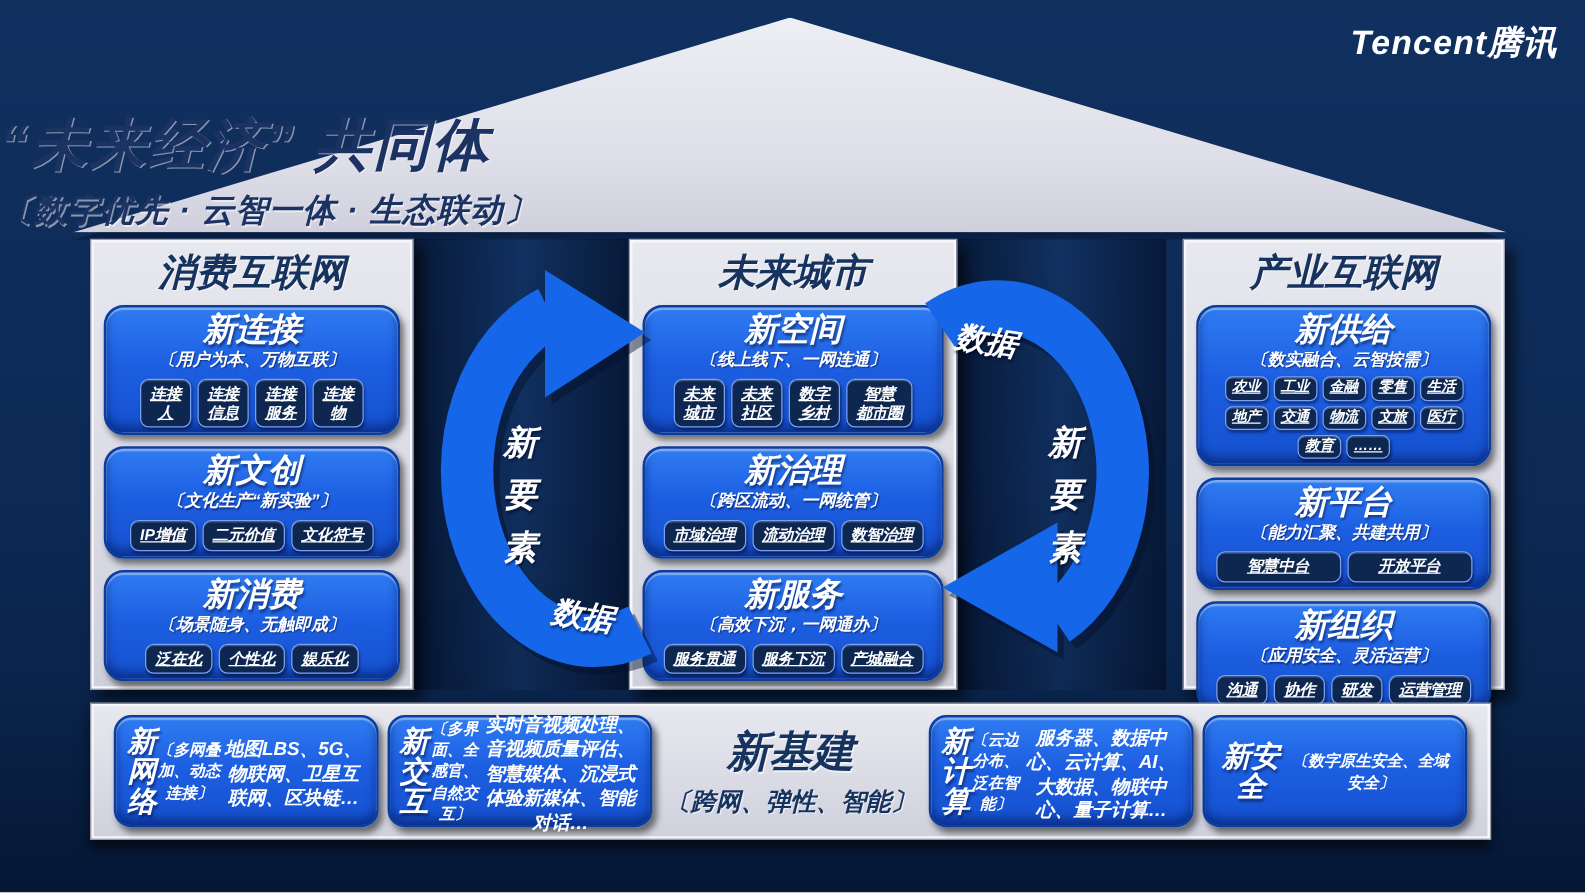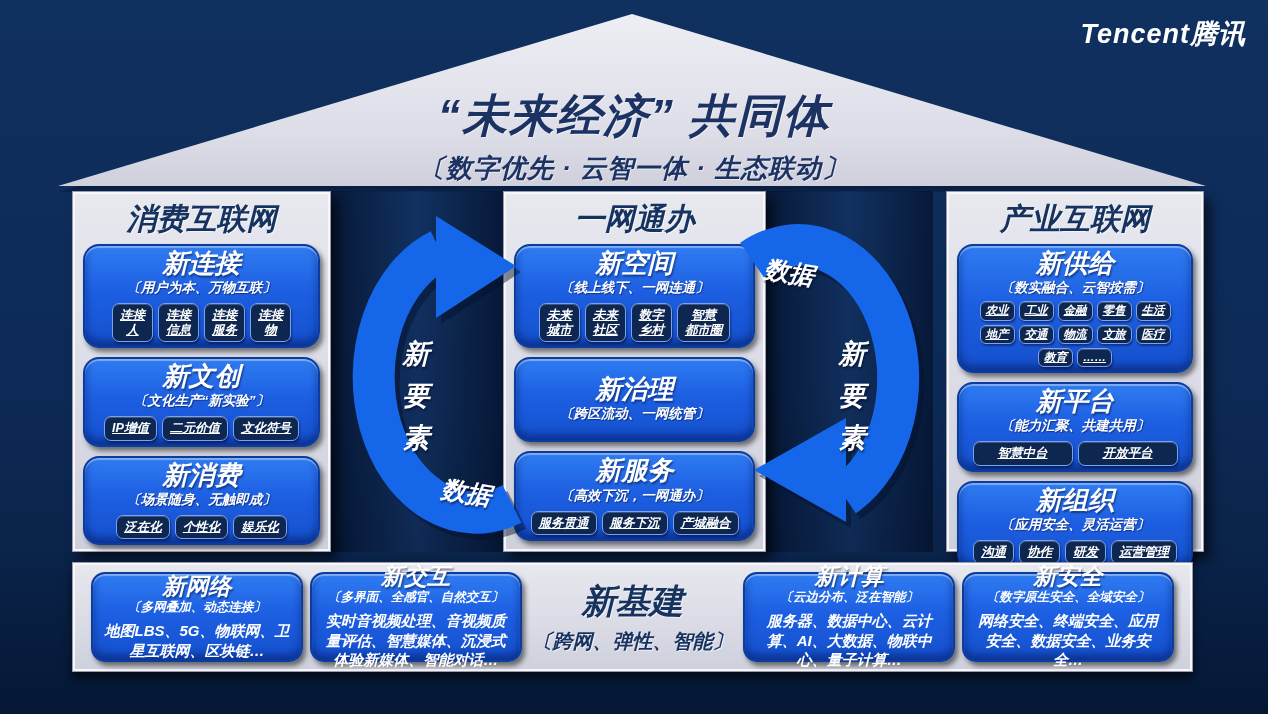--- a/index.html
+++ b/index.html
@@ -14,21 +14,21 @@
     position:absolute; left:58px; top:14px; width:1148px; height:172px;
     background:linear-gradient(180deg,#eeeff4 0%,#dcdde7 70%,#cfd0dc 100%);
     clip-path:polygon(50% 0,100% 100%,0 100%);
   }
   .roof-shadow{
     position:absolute; left:58px; top:20px; width:1148px; height:172px;
     background:rgba(2,10,30,.45);
     clip-path:polygon(50% 0,100% 100%,0 100%);
     filter:blur(3px);
   }
-  .roof-text{position:absolute; left:0; right:0; top:86px; text-align:center; color:#1b3263;
+  .roof-text{position:absolute; left:0; right:0; top:86px; text-align:left; color:#1b3263;
     text-shadow:1px 1px 0 rgba(255,255,255,.5);}
   .roof-title{font-size:45px; letter-spacing:2px;}
   .roof-sub{font-size:26px; margin-top:5px; letter-spacing:1px;}
   
   .gap{position:absolute; top:191px; height:361px;
     background:linear-gradient(90deg,rgba(2,12,34,.6) 0%,rgba(27,62,116,.25) 50%,rgba(2,12,34,.6) 100%);}
   .gap.left{left:331px; width:172px;}
   .gap.right{left:766px; width:167px;}
   
   .pillar{
@@ -69,21 +69,21 @@
     background:linear-gradient(180deg,#e8e9ef 0%,#d9dae4 60%,#ced0dc 100%);
     border:1px solid #9b9cab;
     box-shadow:inset 0 0 0 2px #f7f7fb, 0 7px 9px rgba(0,0,0,.6);
     display:flex; align-items:center; justify-content:space-between; padding:0 18px;
   }
   .fbox{
     width:212px; height:90px; border-radius:14px; box-sizing:border-box;
     background:linear-gradient(180deg,#2f7cf2 0%,#1d5fe2 45%,#1450cd 100%);
     border:2px solid #0a3d9e;
     box-shadow:3px 4px 5px rgba(0,0,0,.5), inset 0 2px 1px rgba(255,255,255,.4), inset 0 -5px 8px rgba(4,22,88,.55);
-    color:#fff; display:flex; flex-direction:column; align-items:center; justify-content:center;
+    color:#fff; display:flex; align-items:center; justify-content:center;
     text-align:center; padding:4px 8px;
   }
   .fbox-title{font-size:23px; line-height:1.05; text-shadow:1px 2px 2px rgba(0,0,30,.45);}
   .fbox-sub{font-size:12.5px; margin-top:1px;}
   .fbox-desc{font-size:15px; margin-top:5px; line-height:1.3;}
   .f-center{text-align:center; color:#16325f; text-shadow:1px 1px 0 rgba(255,255,255,.6); padding:0 4px;}
   .f-center-title{font-size:34px;}
   .f-center-sub{font-size:20px; margin-top:3px; white-space:nowrap;}
   
   .swoosh{position:absolute; top:208px; width:230px; height:336px; overflow:visible;}
@@ -149,39 +149,44 @@
         <div class="chips">
           <span class="chip">泛在化</span>
           <span class="chip">个性化</span>
           <span class="chip">娱乐化</span>
         </div>
       </div>
     </div>
   </div>
 
   <div class="pillar p1">
-    <div class="pillar-header">一网通办</div>
+    <div class="pillar-header">未来城市</div>
     <div class="pillar-boxes">
       <div class="pbox">
         <div class="pbox-title">新空间</div>
         <div class="pbox-sub">〔线上线下、一网连通〕</div>
         <div class="chips">
           <span class="chip">未来
 城市</span>
           <span class="chip">未来
 社区</span>
           <span class="chip">数字
 乡村</span>
           <span class="chip">智慧
 都市圈</span>
         </div>
       </div>
       <div class="pbox">
         <div class="pbox-title">新治理</div>
         <div class="pbox-sub">〔跨区流动、一网统管〕</div>
+        <div class="chips">
+          <span class="chip">市域治理</span>
+          <span class="chip">流动治理</span>
+          <span class="chip">数智治理</span>
+        </div>
       </div>
       <div class="pbox">
         <div class="pbox-title">新服务</div>
         <div class="pbox-sub">〔高效下沉，一网通办〕</div>
         <div class="chips">
           <span class="chip">服务贯通</span>
           <span class="chip">服务下沉</span>
           <span class="chip">产城融合</span>
         </div>
       </div>
@@ -269,17 +274,16 @@
       <div class="f-center-sub">〔跨网、弹性、智能〕</div>
     </div>
     <div class="fbox">
       <div class="fbox-title">新计算</div>
       <div class="fbox-sub">〔云边分布、泛在智能〕</div>
       <div class="fbox-desc">服务器、数据中心、云计算、AI、大数据、物联中心、量子计算…</div>
     </div>
     <div class="fbox">
       <div class="fbox-title">新安全</div>
       <div class="fbox-sub">〔数字原生安全、全域安全〕</div>
-      <div class="fbox-desc">网络安全、终端安全、应用安全、数据安全、业务安全…</div>
     </div>
   </div>
 
 </div>
 
 </body></html>

